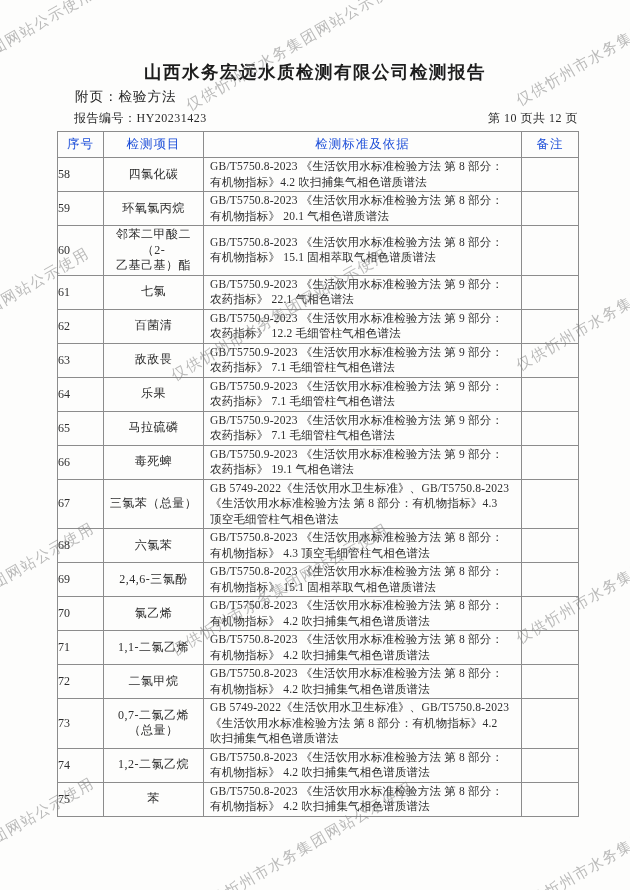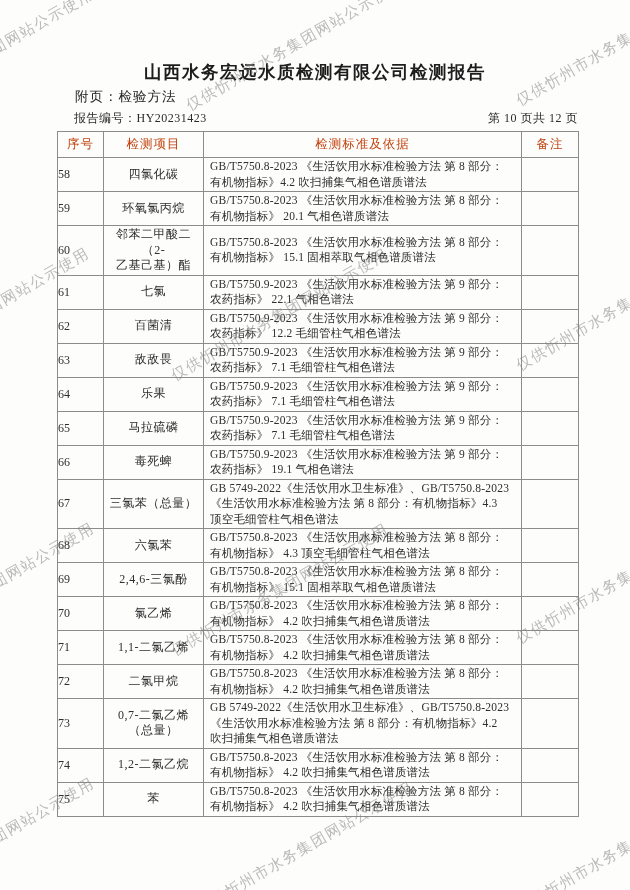--- a/index.html
+++ b/index.html
@@ -37,21 +37,21 @@
   table.methods {
     position:absolute; top:131px; left:57px; width:521px;
     border-collapse:collapse; table-layout:fixed;
     font-family:"Liberation Serif","DejaVu Serif",serif;
   }
   table.methods th, table.methods td {
     border:1px solid #8c8c8c; overflow:hidden;
   }
   table.methods th {
     font-weight:normal; font-size:12.5px; height:25px;
-    letter-spacing:1px; color:#c2410c; padding:0 2px;
+    letter-spacing:1px; color:#1d4ed8; padding:0 2px;
   }
   td.no { text-align:left; font-size:12px; padding:1px 0; }
   td.item {
     text-align:center; font-size:12px; line-height:15.5px;
     white-space:pre-line; padding:1px 2px; letter-spacing:0.5px;margin-left:6px;
   }
   td.std {
     font-size:11.5px; line-height:15.5px; white-space:pre-line;
     padding:1px 3px 1px 6px; text-align:left; letter-spacing:0.2px;margin-left:19px;
   }

